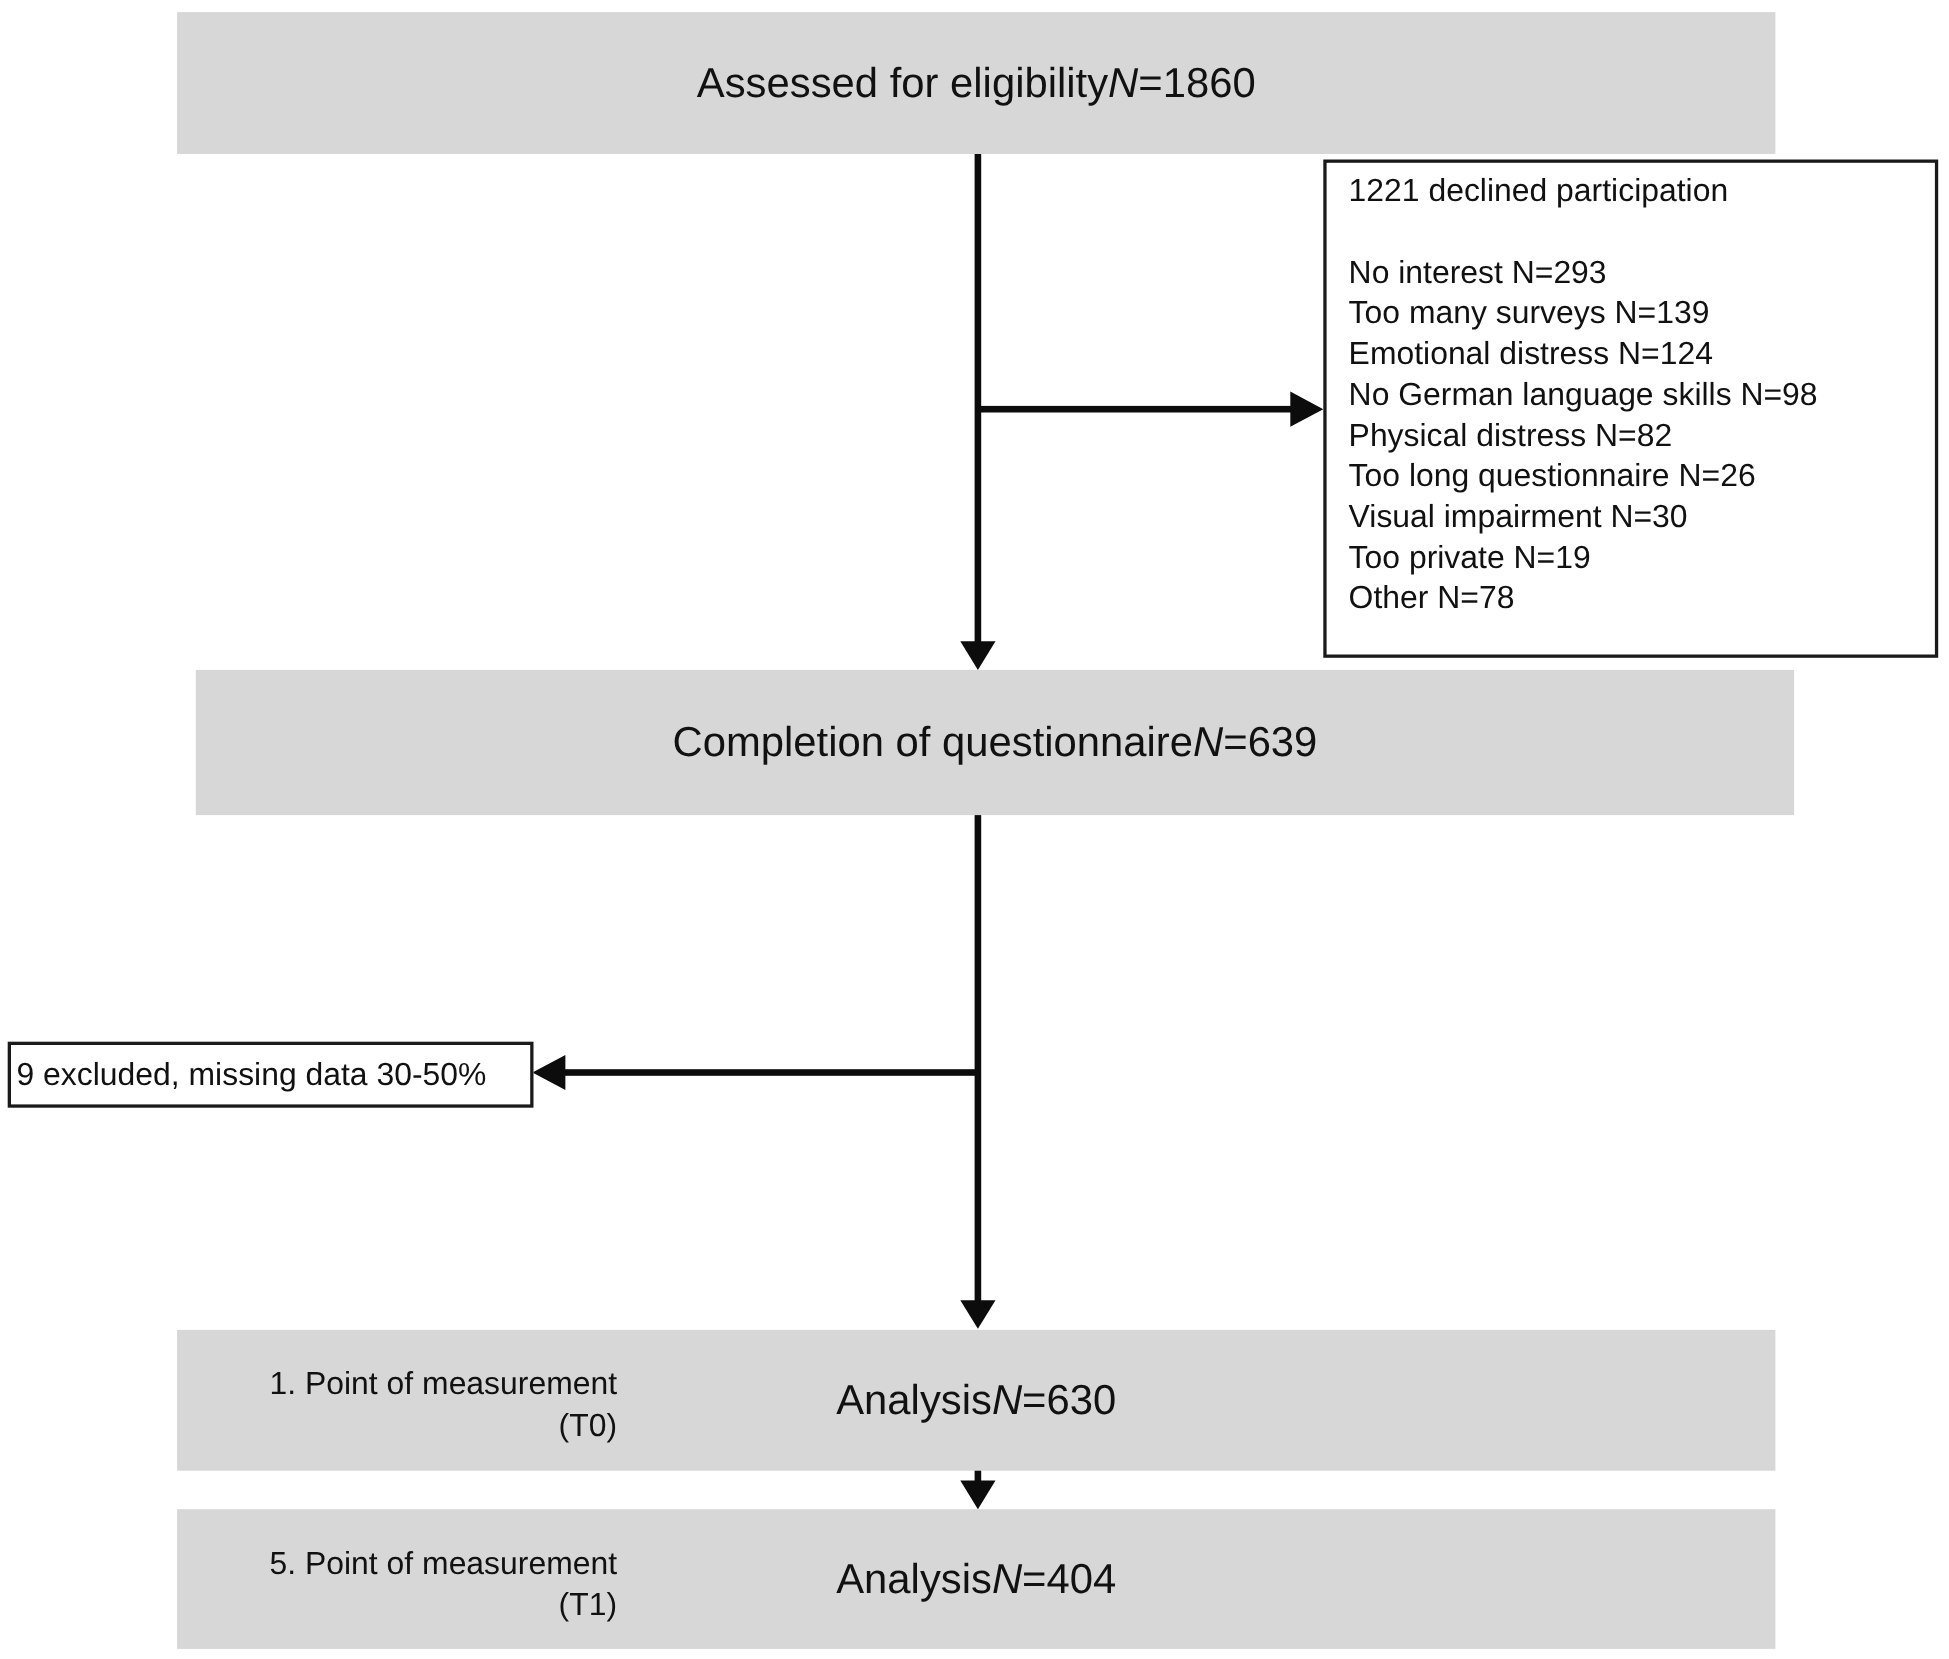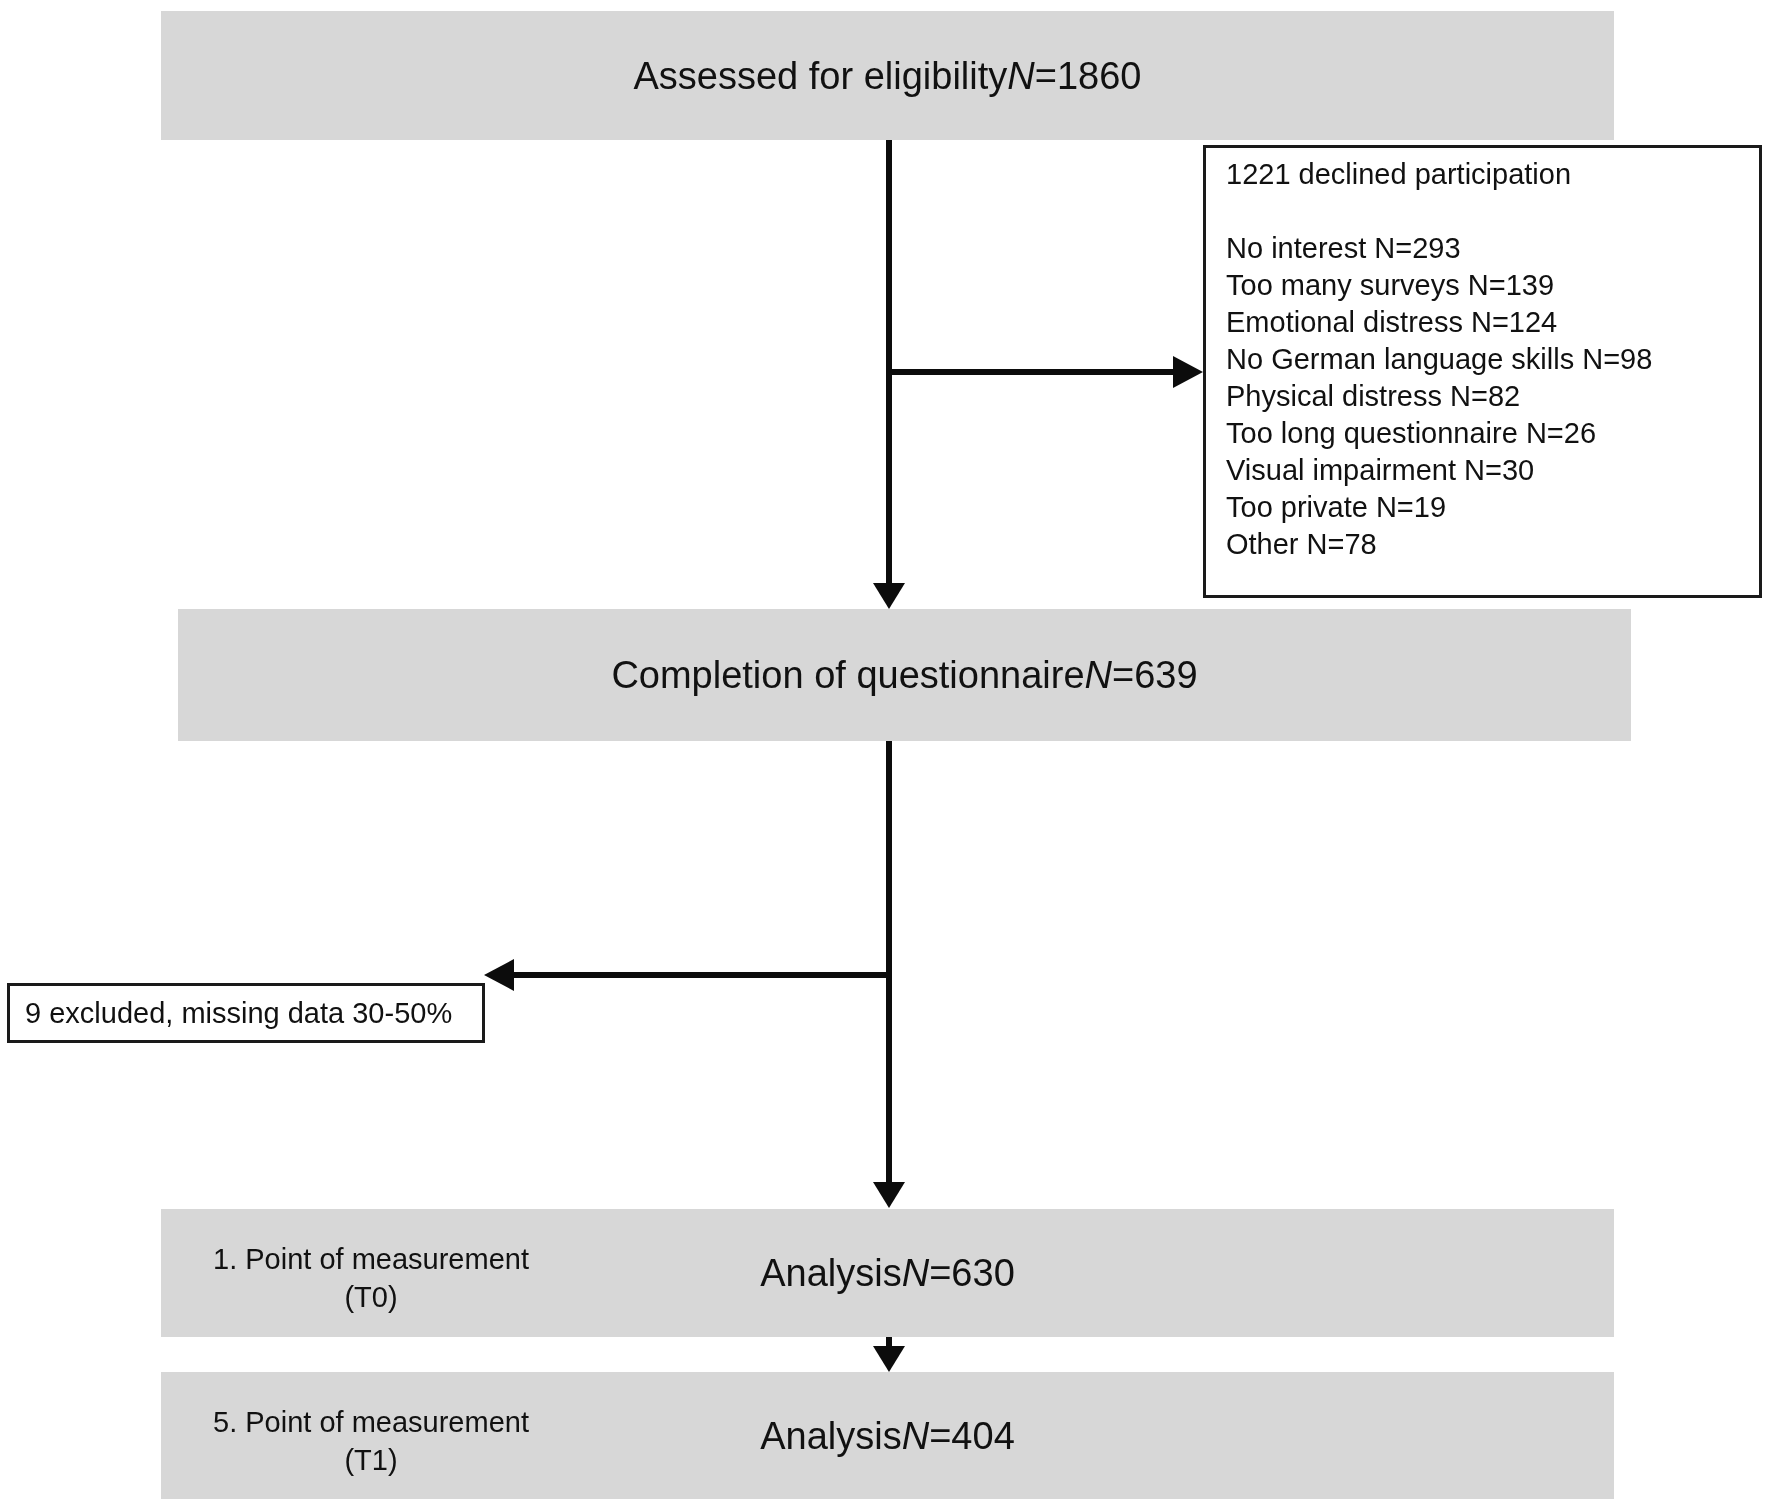--- a/index.html
+++ b/index.html
@@ -54,32 +54,31 @@
     line-height: 37px;
   }
   .declined-spacer { height: 37px; }
   .excluded-box {
     left: 7px;
     top: 947px;
     width: 478px;
     height: 60px;
     display: flex;
     align-items: center;
-    padding-left: 15px;
+    padding-left: 5px;
     font-size: 29px;
-    margin-top: 36px;
   }
   
   .side-label {
     position: absolute;
     left: 20px;
     top: 50%;
     transform: translateY(-44%);
     width: 380px;
-    text-align: center;
+    text-align: right;
     font-size: 29px;
     line-height: 38px;
   }
   
   .line {
     position: absolute;
     background: #0c0c0c;
   }
   .arrowhead {
     position: absolute;

